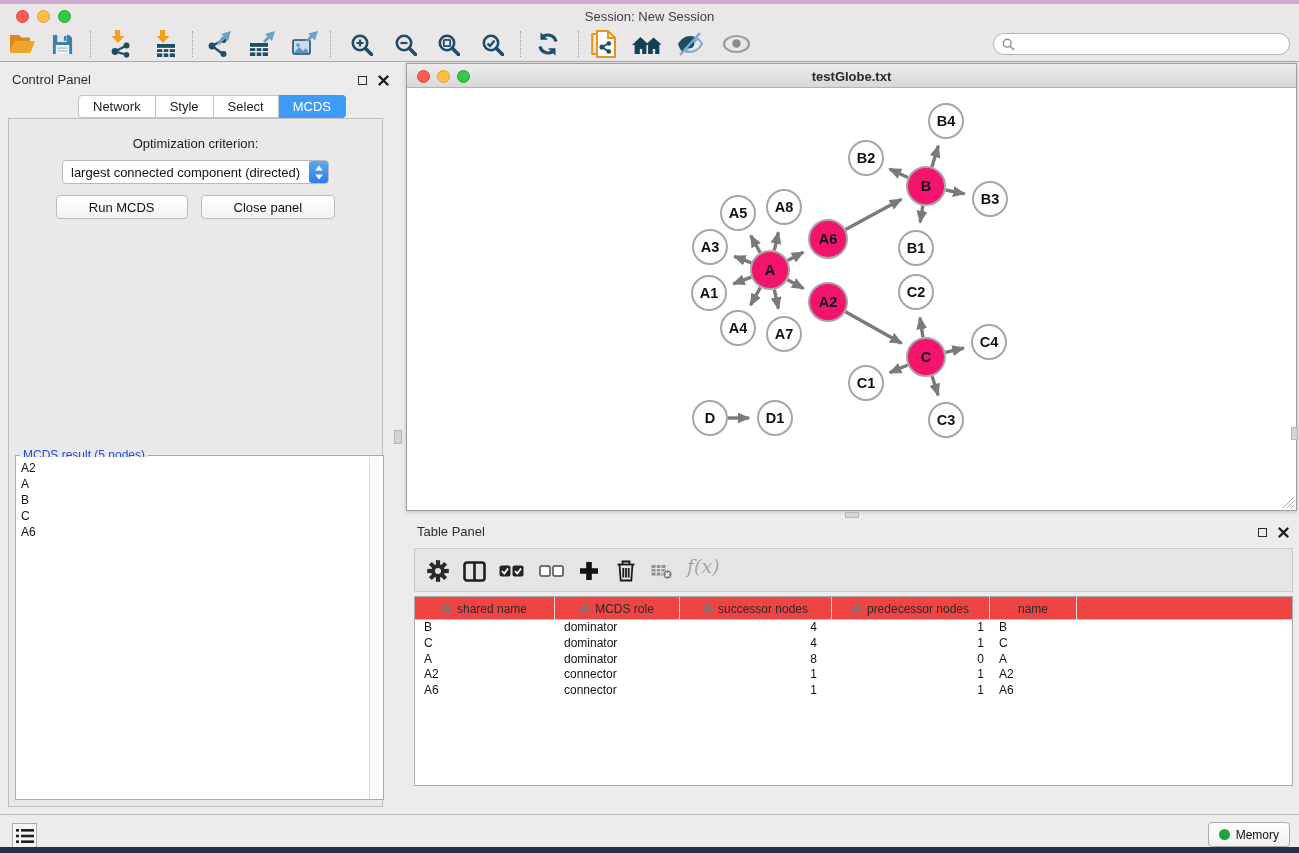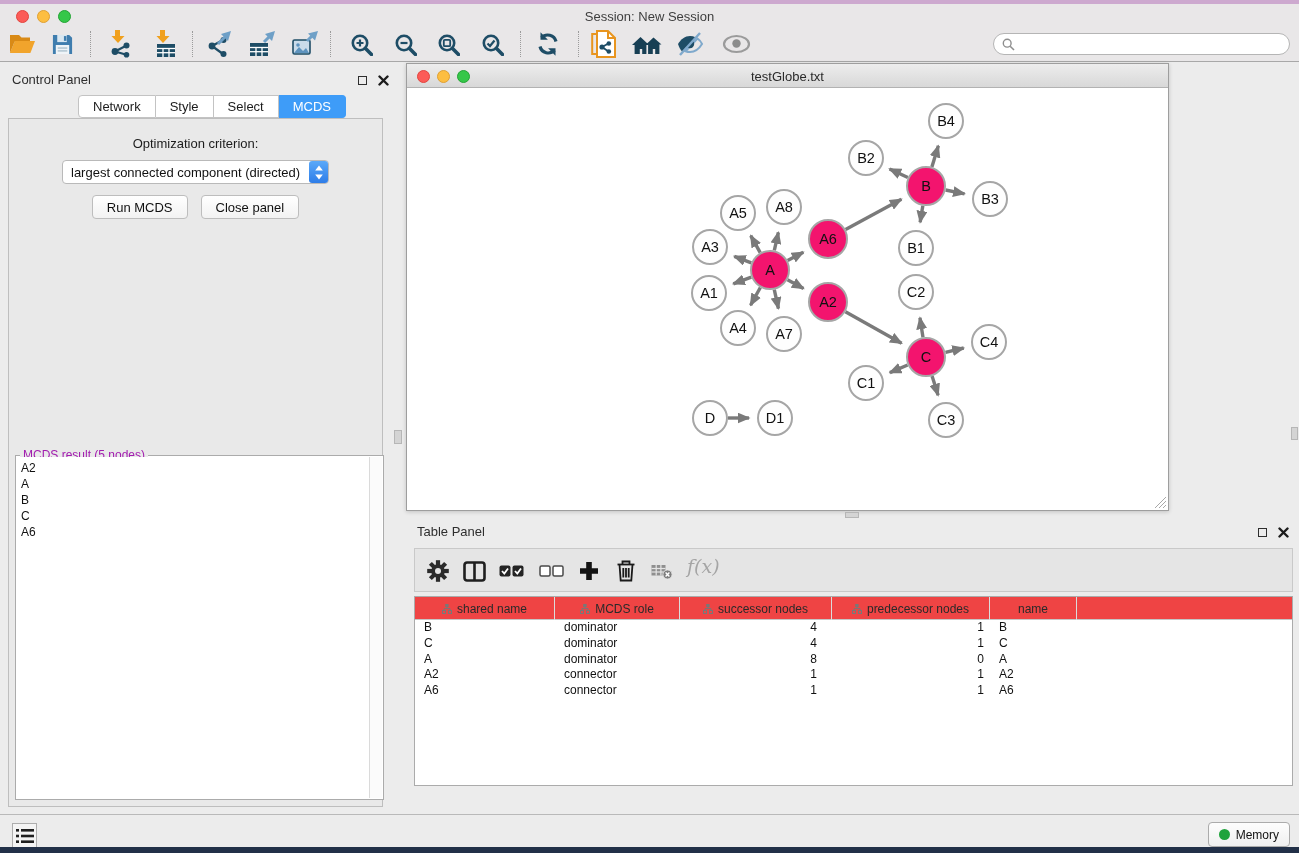--- a/index.html
+++ b/index.html
@@ -31,29 +31,29 @@
   .seg-tab { height:23px; background:#fff; border:1px solid #C3C3C3; border-left:none; font-size:13px; color:#1C1C1C; display:flex; align-items:center; justify-content:center; padding:0 14px; }
   .seg-tab:first-child { border-left:1px solid #C3C3C3; border-radius:4px 0 0 4px; }
   .seg-tab:last-child { border-radius:0 4px 4px 0; }
   .seg-tab.active { background:#3E9CF8; border-color:#3E9CF8; color:#fff; }
   .cp-body { position:absolute; left:8px; top:118px; width:375px; height:689px; background:#E9E9E9; border:1px solid #BEBEBE; }
   .opt-label { text-align:center; margin-top:17px; font-size:13px; color:#1C1C1C; }
   .dropdown { position:relative; margin:9px auto 0; width:267px; height:24px; background:#fff; border:1px solid #B9B9B9; border-radius:4px; display:flex; align-items:center; }
   .dropdown .val { font-size:13px; color:#111; padding-left:8px; flex:1; white-space:nowrap; overflow:hidden; }
   .stepper { width:19px; height:22px; margin-right:0px; border-radius:3px; background:linear-gradient(#5AA9F9,#2E7DE8); display:flex; align-items:center; justify-content:center; }
   .btn-row { display:flex; justify-content:center; gap:13px; margin-top:11px; }
-  .mac-btn { background:linear-gradient(#FFFFFF,#F2F2F2); border:1px solid #BDBDBD; border-radius:4px; font-size:13px; color:#111; padding:3px 14px; height:24px; font-family:inherit; }
+  .mac-btn { background:linear-gradient(#FFFFFF,#F2F2F2); border:1px solid #BDBDBD; border-radius:4px; font-size:13px; color:#111; padding:3px 32px; height:24px; font-family:inherit; }
   .result-fieldset { position:absolute; left:6px; top:336px; width:369px; height:345px; border:1px solid #ABABAB; background:#fff; }
-  .result-legend { position:absolute; top:-8px; left:4px; background:#E9E9E9; font-size:12px; color:#a21caf; padding:0 3px; }
+  .result-legend { position:absolute; top:-8px; left:4px; background:#E9E9E9; font-size:12px; color:#1d4ed8; padding:0 3px; }
   .result-list { position:absolute; inset:1px 14px 1px 1px; background:#fff; overflow:hidden; padding-top:3px; }
   .result-item { font-size:12px; line-height:16px; padding-left:4px; color:#111; }
   .result-scroll { position:absolute; top:1px; bottom:1px; right:1px; width:13px; background:#FBFBFB; border-left:1px solid #DADADA; }
 
   
-  .net-window { position:absolute; left:406px; top:63px; width:763px; height:448px; background:#fff; border:1px solid #9E9E9E; box-shadow:0 1px 4px rgba(0,0,0,.18); }
+  .net-window { position:absolute; left:406px; top:63px; width:891px; height:448px; background:#fff; border:1px solid #9E9E9E; box-shadow:0 1px 4px rgba(0,0,0,.18);font-weight:bold; }
   .net-titlebar { position:absolute; left:0; top:0; right:0; height:24px; background:linear-gradient(#EDEDED,#D8D8D8); border-bottom:1px solid #B2B2B2; }
   .net-titlebar .lights { left:10px; top:6px; gap:7px; }
   .net-title { position:absolute; left:0; right:0; top:5px; text-align:center; font-size:13px; color:#2A2A2A; }
   .net-canvas { position:absolute; left:0; top:25px; right:0; bottom:0; background:#fff; overflow:hidden; }
   .resize-grip { position:absolute; right:1px; bottom:1px; }
   .nub { position:absolute; background:#D4D4D4; border:1px solid #B6B6B6; }
 
   
   .tp-header { position:absolute; left:406px; top:520px; width:893px; height:25px; }
   .tp-toolbar { position:absolute; left:414px; top:548px; width:879px; height:44px; background:#E5E5E5; border:1px solid #C9C9C9; }

